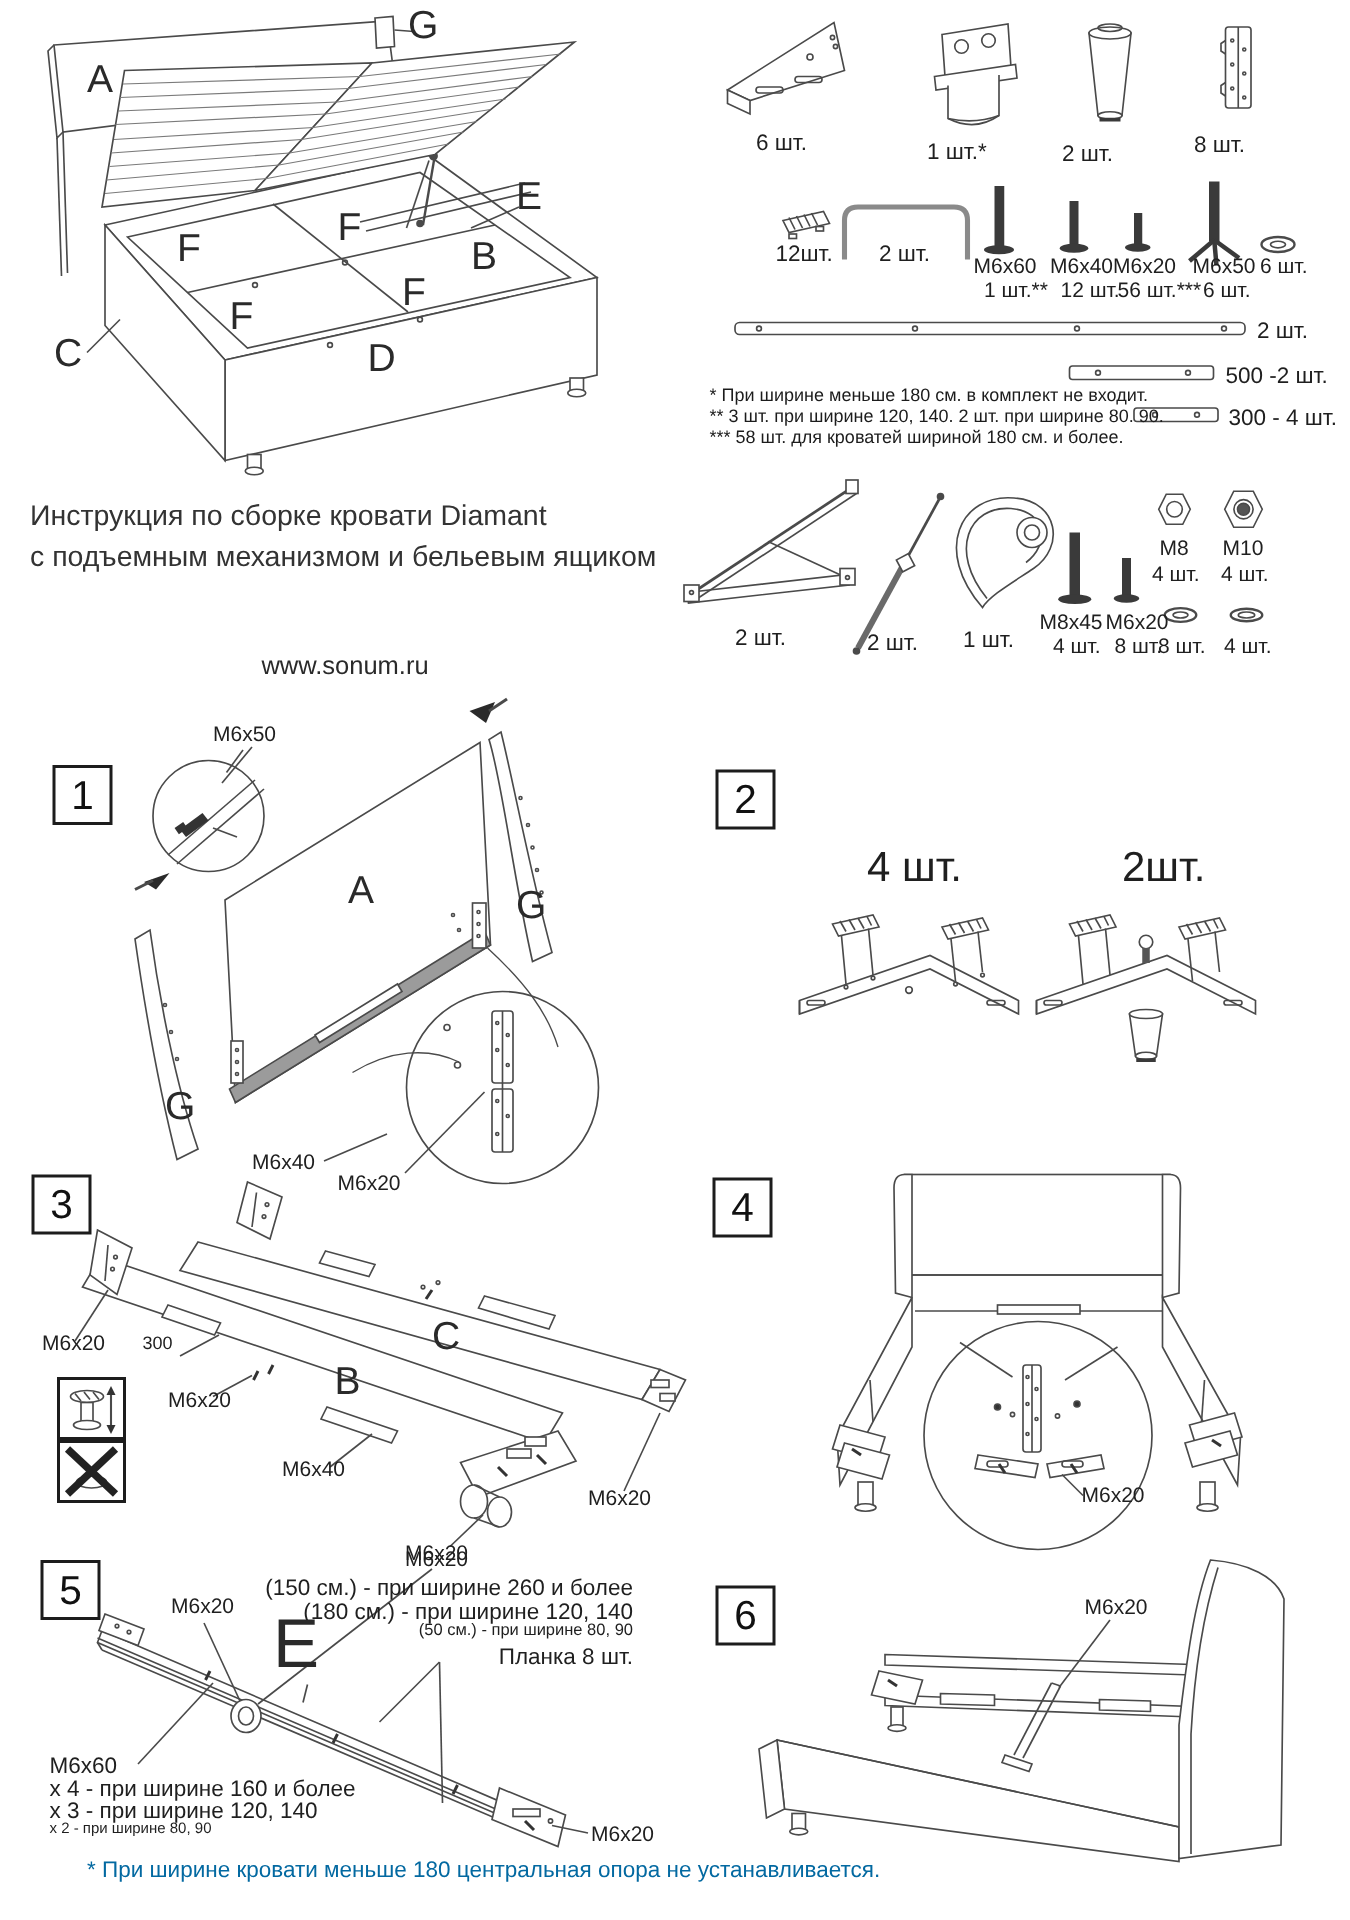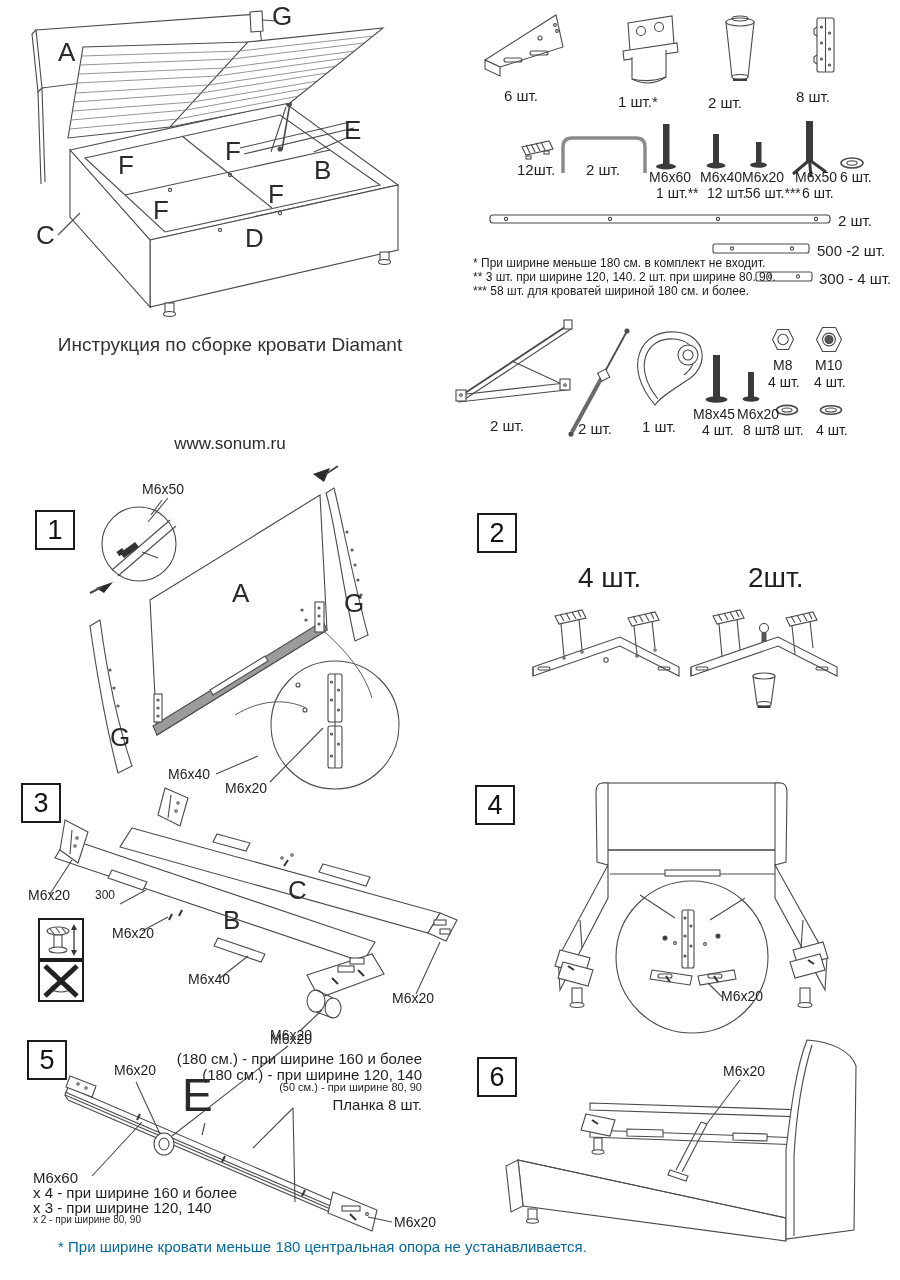--- a/index.html
+++ b/index.html
@@ -8,21 +8,21 @@
   .sec{position:absolute}
   .sec svg{position:absolute;left:0;top:0;overflow:visible}
   .lbl{position:absolute;font-size:14px;white-space:nowrap;color:#1f1f1f}
   .qty{position:absolute;font-size:15px;white-space:nowrap;color:#1f1f1f}
   .big{position:absolute;font-size:26px;color:#2a2a2a}
   .hugeE{position:absolute;font-size:46px;color:#2a2a2a}
   .bigqty{position:absolute;font-size:28px;color:#1f1f1f;white-space:nowrap}
   .numbox{position:absolute;width:36px;height:36px;border:2px solid #1c1c1c;background:#fff;
           display:flex;align-items:center;justify-content:center;font-size:27px;color:#111}
   .note{position:absolute;font-size:12px;white-space:nowrap;color:#1c1c1c}
-  .title{position:absolute;left:20px;top:331px;width:420px;text-align:center;
+  .title{position:absolute;left:20px;top:331px;width:420px;text-align:left;
          font-size:19px;line-height:27px;color:#333}
   .website{position:absolute;left:20px;top:434px;width:420px;text-align:center;
            font-size:17px;color:#2a2a2a}
   .heading{position:absolute;font-size:14.5px;color:#1c1c1c;white-space:nowrap}
   .footnote{position:absolute;left:58px;top:1238px;font-size:15px;color:#0369a1;white-space:nowrap}
   .stroke{stroke:#4a4a4a;fill:none;stroke-width:1.1}
 </style>
 </head>
 <body>
 
@@ -306,20 +306,21 @@
   <span class="lbl" style="left:323px;top:52px">M8</span>
   <span class="lbl" style="left:318px;top:69px">4 шт.</span>
   <span class="lbl" style="left:365px;top:52px">M10</span>
   <span class="lbl" style="left:364px;top:69px">4 шт.</span>
   <span class="lbl" style="left:322px;top:117px">8 шт.</span>
   <span class="lbl" style="left:366px;top:117px">4 шт.</span>
 </div>
 
 <div class="title">
   <div>Инструкция по сборке кровати Diamant</div>
+  <div>с подъемным механизмом и бельевым ящиком</div>
 </div>
 <div class="website">www.sonum.ru</div>
 
 <div class="numbox" style="left:35px;top:510px">1</div>
 <div class="sec" style="left:20px;top:460px;width:440px;height:330px">
   <svg width="440" height="330" viewBox="0 0 440 330">
     <g class="stroke">
 
       <polygon points="310,8 293,14 304,22" fill="#2a2a2a" stroke="none"></polygon>
       <line x1="306" y1="14" x2="318" y2="6" stroke-width="2"></line>
@@ -620,21 +621,21 @@
       <line x1="268" y1="16" x2="152" y2="106"></line>
       <line x1="116" y1="52" x2="140" y2="104"></line>
       <line x1="273" y1="78" x2="233" y2="118"></line>
       <line x1="273" y1="78" x2="275" y2="172"></line>
       <line x1="72" y1="146" x2="122" y2="92"></line>
       <line x1="372" y1="192" x2="348" y2="187"></line>
       <line x1="185" y1="93" x2="182" y2="105"></line>
     </g>
   </svg>
   <span class="lbl" style="left:250px;top:1px">M6x20</span>
-  <span class="lbl" style="right:38px;top:20px;font-size:15px">(180 см.) - при ширине 160 и более</span>
+  <span class="lbl" style="right:38px;top:20px;font-size:15px">(150 см.) - при ширине 260 и более</span>
   <span class="lbl" style="right:38px;top:36px;font-size:15px">(180 см.) - при ширине 120, 140</span>
   <span class="lbl" style="right:38px;top:51px;font-size:11px">(50 см.) - при ширине 80, 90</span>
   <span class="lbl" style="right:38px;top:66px;font-size:15px">Планка 8 шт.</span>
   <span class="lbl" style="left:94px;top:32px">M6x20</span>
   <span class="hugeE" style="left:162px;top:38px">E</span>
   <span class="lbl" style="left:13px;top:139px;font-size:15px">M6x60</span>
   <span class="lbl" style="left:13px;top:154px;font-size:15px">x 4 - при ширине 160 и более</span>
   <span class="lbl" style="left:13px;top:169px;font-size:15px">x 3 - при ширине 120, 140</span>
   <span class="lbl" style="left:13px;top:184px;font-size:10px">x 2 - при ширине 80, 90</span>
   <span class="lbl" style="left:374px;top:184px">M6x20</span>

